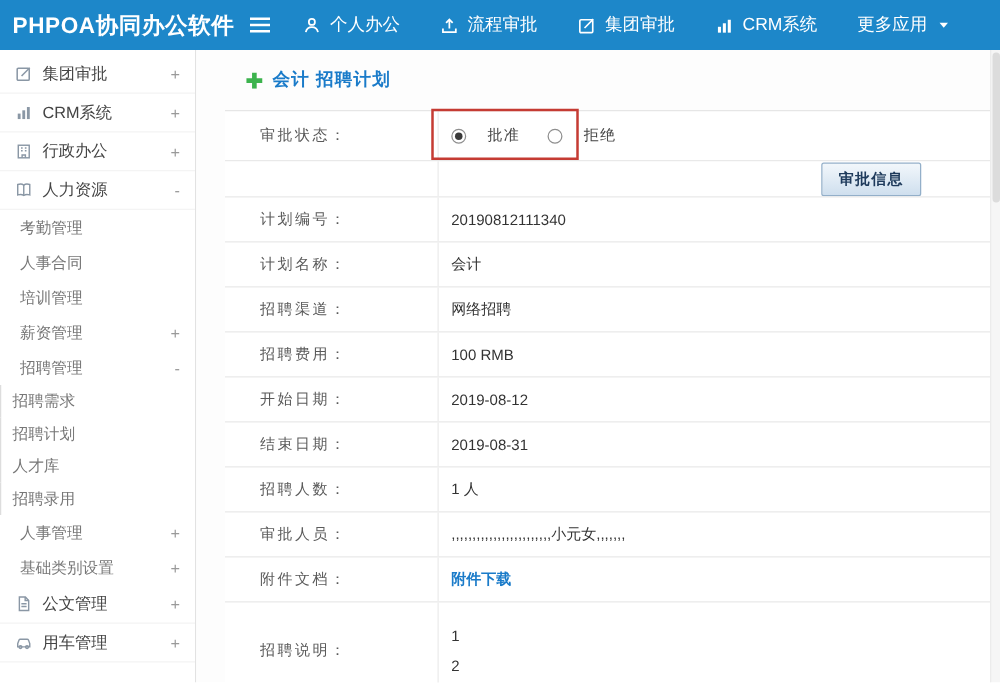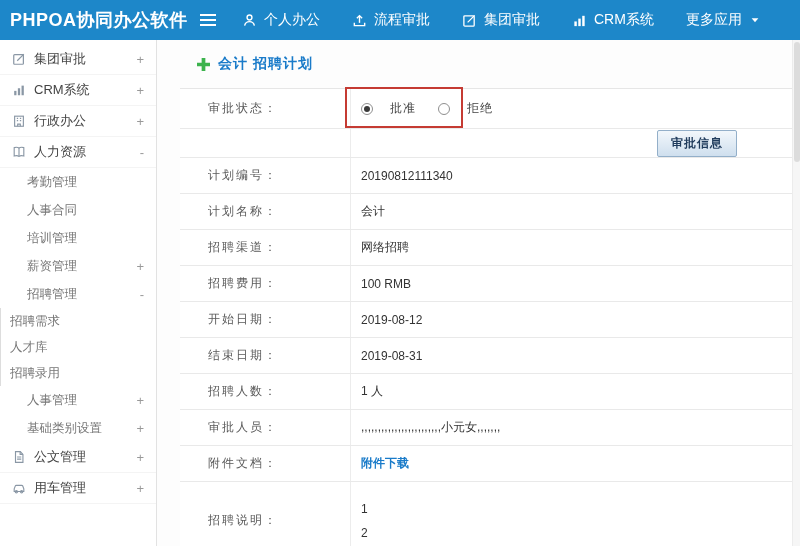--- a/index.html
+++ b/index.html
@@ -17,21 +17,21 @@
   .nav-item { display: flex; align-items: center; gap: 7px; padding: 0 16px; height: 100%; font-size: 14px; cursor: pointer; white-space: nowrap; }
   .nav-item .icon svg { width: 15px; height: 15px; }
   .nav-item .caret svg { width: 12px; height: 12px; }
 
   
   .sidebar { position: absolute; top: 40px; left: 0; width: 157px; height: 506px; background: #fff; border-right: 1px solid #e2e2e2; padding-top: 4px; overflow: hidden; }
   .side-item { display: flex; align-items: center; cursor: pointer; color: #555; }
   .side-item .icon { margin-right: 8px; color: #8a97a5; }
   .side-item .icon svg { width: 14px; height: 14px; }
   .lv0 { height: 31px; padding: 0 12px; font-size: 13px; color: #444; border-bottom: 1px solid #f4f4f4; }
-  .lv1 { height: 28px; padding: 0 12px 0 27px; font-size: 12.5px; color: #777; }
+  .lv1 { height: 28px; padding: 0 12px 0 16px; font-size: 12.5px; color: #777; }
   .lv2 { height: 26px; padding: 0 12px 0 9px; font-size: 12.5px; color: #777; border-left: 1px solid #ddd; }
   .side-label { flex: 1; }
   .expander { color: #999; font-size: 13px; }
 
   
   .main { position: absolute; top: 40px; left: 157px; width: 635px; height: 506px; background: #fdfdfd; }
   .content-header { height: 48px; display: flex; align-items: center; padding-left: 40px; gap: 8px; }
   .plus svg { width: 13px; height: 13px; }
   .content-title { color: #1a7bc9; font-size: 14px; font-weight: bold; letter-spacing: 1px; }
 
@@ -176,20 +176,23 @@
       <div class="side-item lv1">
         <span class="side-label">薪资管理</span>
         <span class="expander">+</span>
       </div>
       <div class="side-item lv1">
         <span class="side-label">招聘管理</span>
         <span class="expander">-</span>
       </div>
       <div class="side-item lv2">
         <span class="side-label">招聘需求</span>
+      </div>
+      <div class="side-item lv2">
+        <span class="side-label">招聘计划</span>
       </div>
       <div class="side-item lv2">
         <span class="side-label">人才库</span>
       </div>
       <div class="side-item lv2">
         <span class="side-label">招聘录用</span>
       </div>
       <div class="side-item lv1">
         <span class="side-label">人事管理</span>
         <span class="expander">+</span>

